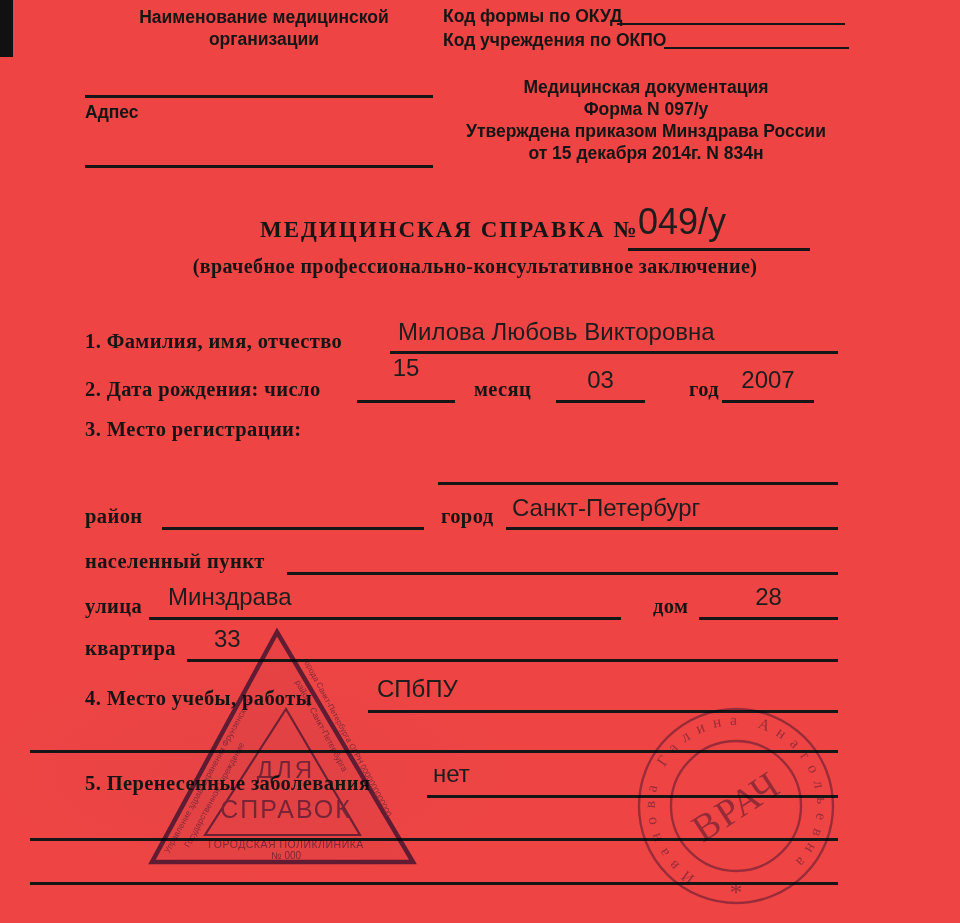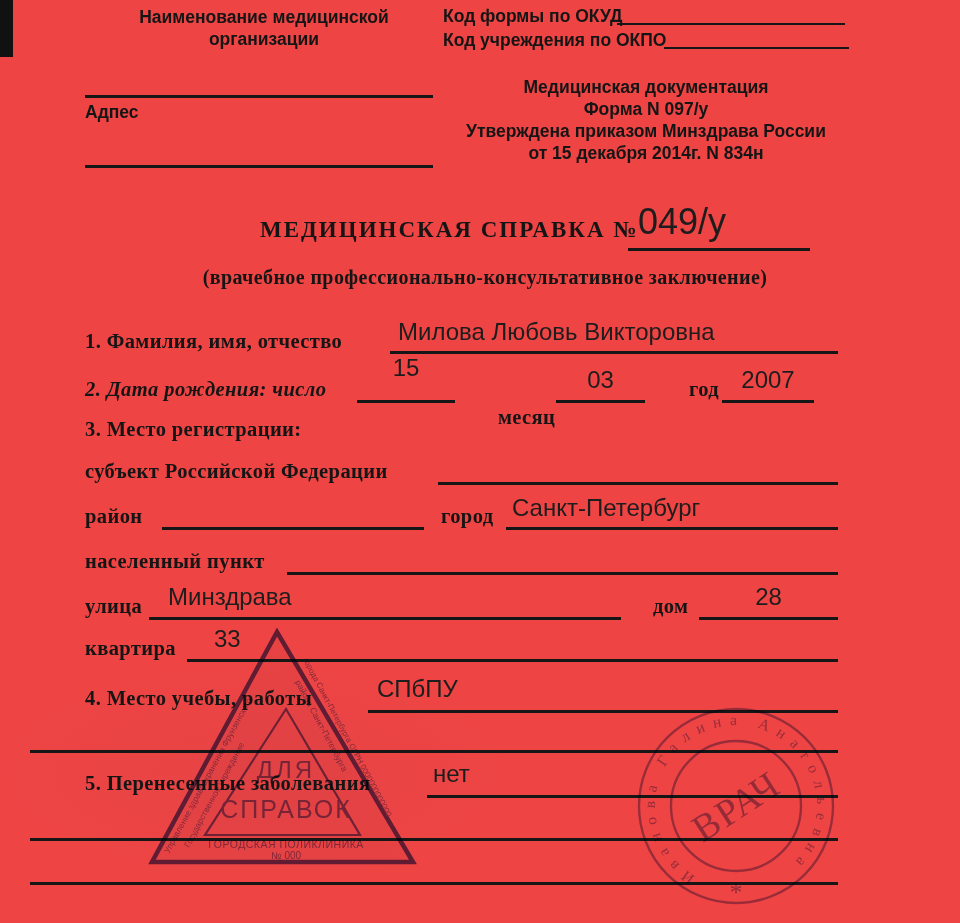--- a/index.html
+++ b/index.html
@@ -40,39 +40,38 @@
   <div class="abs center" style="left:450px;top:76px;width:392px;">
     <div class="lbl-sans">Медицинская документация</div>
     <div class="lbl-sans">Форма N 097/у</div>
     <div class="lbl-sans">Утверждена приказом Минздрава России</div>
     <div class="lbl-sans">от 15 декабря 2014г. N 834н</div>
   </div>
 
   <div class="abs lbl-serif" style="left:260px;top:218px;font-size:23px;letter-spacing:2px;">МЕДИЦИНСКАЯ СПРАВКА №</div>
   <div class="abs fill" style="left:638px;top:202px;font-size:36px;line-height:40px;">049/у</div>
   <div class="abs hline" style="left:628px;top:248px;width:182px;"></div>
-  <div class="abs lbl-serif center" style="left:10px;top:254px;width:950px;font-size:20px;margin-top:11px;">(врачебное профессионально-консультативное заключение)</div>
+  <div class="abs lbl-serif center" style="left:0;top:254px;width:950px;font-size:20px;">(врачебное профессионально-консультативное заключение)</div>
 
   <div class="abs lbl-serif" style="left:85px;top:329px;">1. Фамилия, имя, отчество</div>
   <div class="abs hline" style="left:390px;top:351px;width:448px;"></div>
   <div class="abs fill" style="left:398px;top:319px;">Милова Любовь Викторовна</div>
 
-  <div class="abs lbl-serif" style="left:85px;top:377px;font-style:italic;">2. Дата рождения: число</div>
+  <div class="abs lbl-serif" style="left:85px;top:377px;">2. Дата рождения: число</div>
   <div class="abs hline" style="left:357px;top:400px;width:98px;"></div>
   <div class="abs fill center" style="left:357px;top:355px;width:98px;">15</div>
-  <div class="abs lbl-serif" style="left:498px;top:377px;margin-top:28px;">месяц</div>
+  <div class="abs lbl-serif" style="left:474px;top:377px;">месяц</div>
   <div class="abs hline" style="left:556px;top:400px;width:89px;"></div>
   <div class="abs fill center" style="left:556px;top:367px;width:89px;">03</div>
   <div class="abs lbl-serif" style="left:689px;top:377px;">год</div>
   <div class="abs hline" style="left:722px;top:400px;width:92px;"></div>
   <div class="abs fill center" style="left:722px;top:367px;width:92px;">2007</div>
 
   <div class="abs lbl-serif" style="left:85px;top:417px;">3. Место регистрации:</div>
 
-  <div class="abs lbl-serif" style="left:85px;top:459px;">субъект Российской Федерации</div>
   <div class="abs hline" style="left:438px;top:482px;width:400px;"></div>
 
   <div class="abs lbl-serif" style="left:85px;top:504px;">район</div>
   <div class="abs hline" style="left:162px;top:527px;width:262px;"></div>
   <div class="abs lbl-serif" style="left:441px;top:504px;">город</div>
   <div class="abs hline" style="left:506px;top:527px;width:332px;"></div>
   <div class="abs lbl-serif" style="left:85px;top:549px;">населенный пункт</div>
 
   <div class="abs fill" style="left:512px;top:495px;">Санкт-Петербург</div>
   <div class="abs hline" style="left:287px;top:572px;width:551px;"></div>

